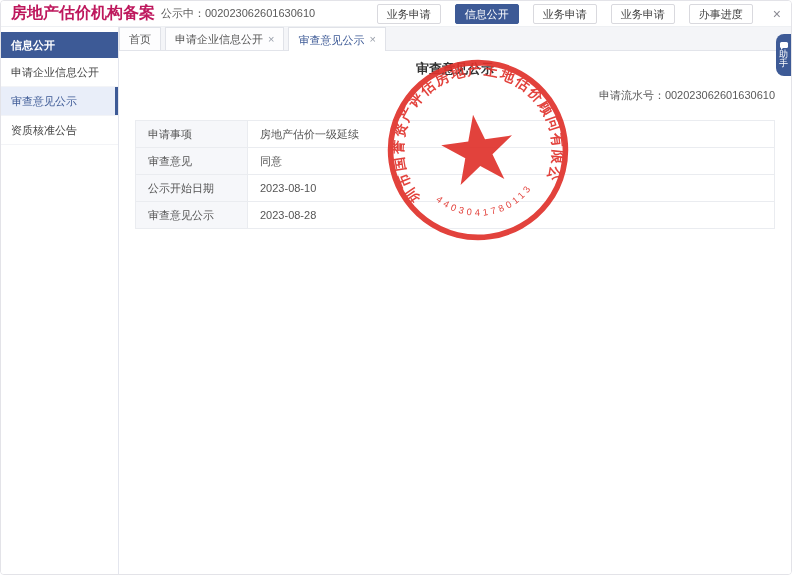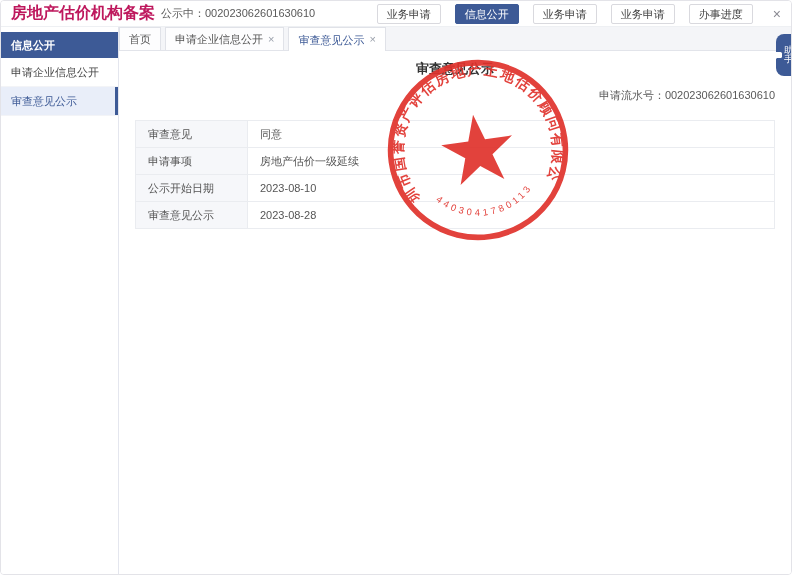--- a/index.html
+++ b/index.html
@@ -36,21 +36,21 @@
   .page-title { text-align:center; font-size:13px; font-weight:bold; color:#333; margin-top:2px; }
   .serial-line { text-align:right; font-size:11px; color:#595959; padding-right:16px; margin-top:10px; margin-bottom:17px; }
   table.info { border-collapse:collapse; margin:2px 16px 0 16px; width:calc(100% - 32px); }
   table.info td { border:1px solid #eaecf0; height:27px; font-size:11px; color:#555; padding:0 12px; }
   td.lbl { width:112px; background:#f6f7fa; }
 
   
   .seal { position:absolute; left:265px; top:5px; width:188px; height:188px; transform:rotate(-8deg); opacity:0.92; pointer-events:none; }
 
   
-  .assistant { position:absolute; right:0; top:33px; width:15px; height:42px; background:#3d5a96; border-radius:8px 0 0 8px; display:flex; flex-direction:row; align-items:center; justify-content:center; gap:2px; cursor:pointer; }
+  .assistant { position:absolute; right:0; top:33px; width:15px; height:42px; background:#3d5a96; border-radius:8px 0 0 8px; display:flex; flex-direction:column; align-items:center; justify-content:center; gap:2px; cursor:pointer; }
   .chat-icon { width:8px; height:6px; background:#fff; border-radius:1.5px; position:relative; flex:none; }
   .chat-icon::after { content:""; position:absolute; left:1px; bottom:-2px; border:2px solid transparent; border-top-color:#fff; border-left-color:#fff; width:0; height:0; }
   .assistant-label { width:10px; font-size:9px; line-height:9px; color:#fff; text-align:center; word-break:break-all; }
 </style>
 </head>
 <body>
 
 <div class="window">
 
   <div class="topbar">
@@ -65,20 +65,21 @@
       <span class="win-close">×</span>
     </div>
   </div>
 
   <div class="body-row">
 
     <div class="sidebar">
       <div class="side-header">信息公开</div>
       <div class="side-item">申请企业信息公开</div>
       <div class="side-item active">审查意见公示</div>
+      <div class="side-item">资质核准公告</div>
     </div>
 
     <div class="main-col">
 
       <div class="tabbar">
         <div class="tab">
           <span>首页</span>
         </div>
         <div class="tab">
           <span>申请企业信息公开</span>
@@ -92,26 +93,26 @@
 
       <div class="content">
         <div class="page-title">审查意见公示</div>
         <div class="serial-line">
           <span>申请流水号：</span><span>002023062601630610</span>
         </div>
 
         <table class="info">
           <tbody>
             <tr>
+              <td class="lbl">申请事项</td>
+              <td>房地产估价一级延续</td>
+            </tr>
+            <tr>
               <td class="lbl">审查意见</td>
               <td>同意</td>
-            </tr>
-            <tr>
-              <td class="lbl">申请事项</td>
-              <td>房地产估价一级延续</td>
             </tr>
             <tr>
               <td class="lbl">公示开始日期</td>
               <td>2023-08-10</td>
             </tr>
             <tr>
               <td class="lbl">审查意见公示</td>
               <td>2023-08-28</td>
             </tr>
           </tbody>

